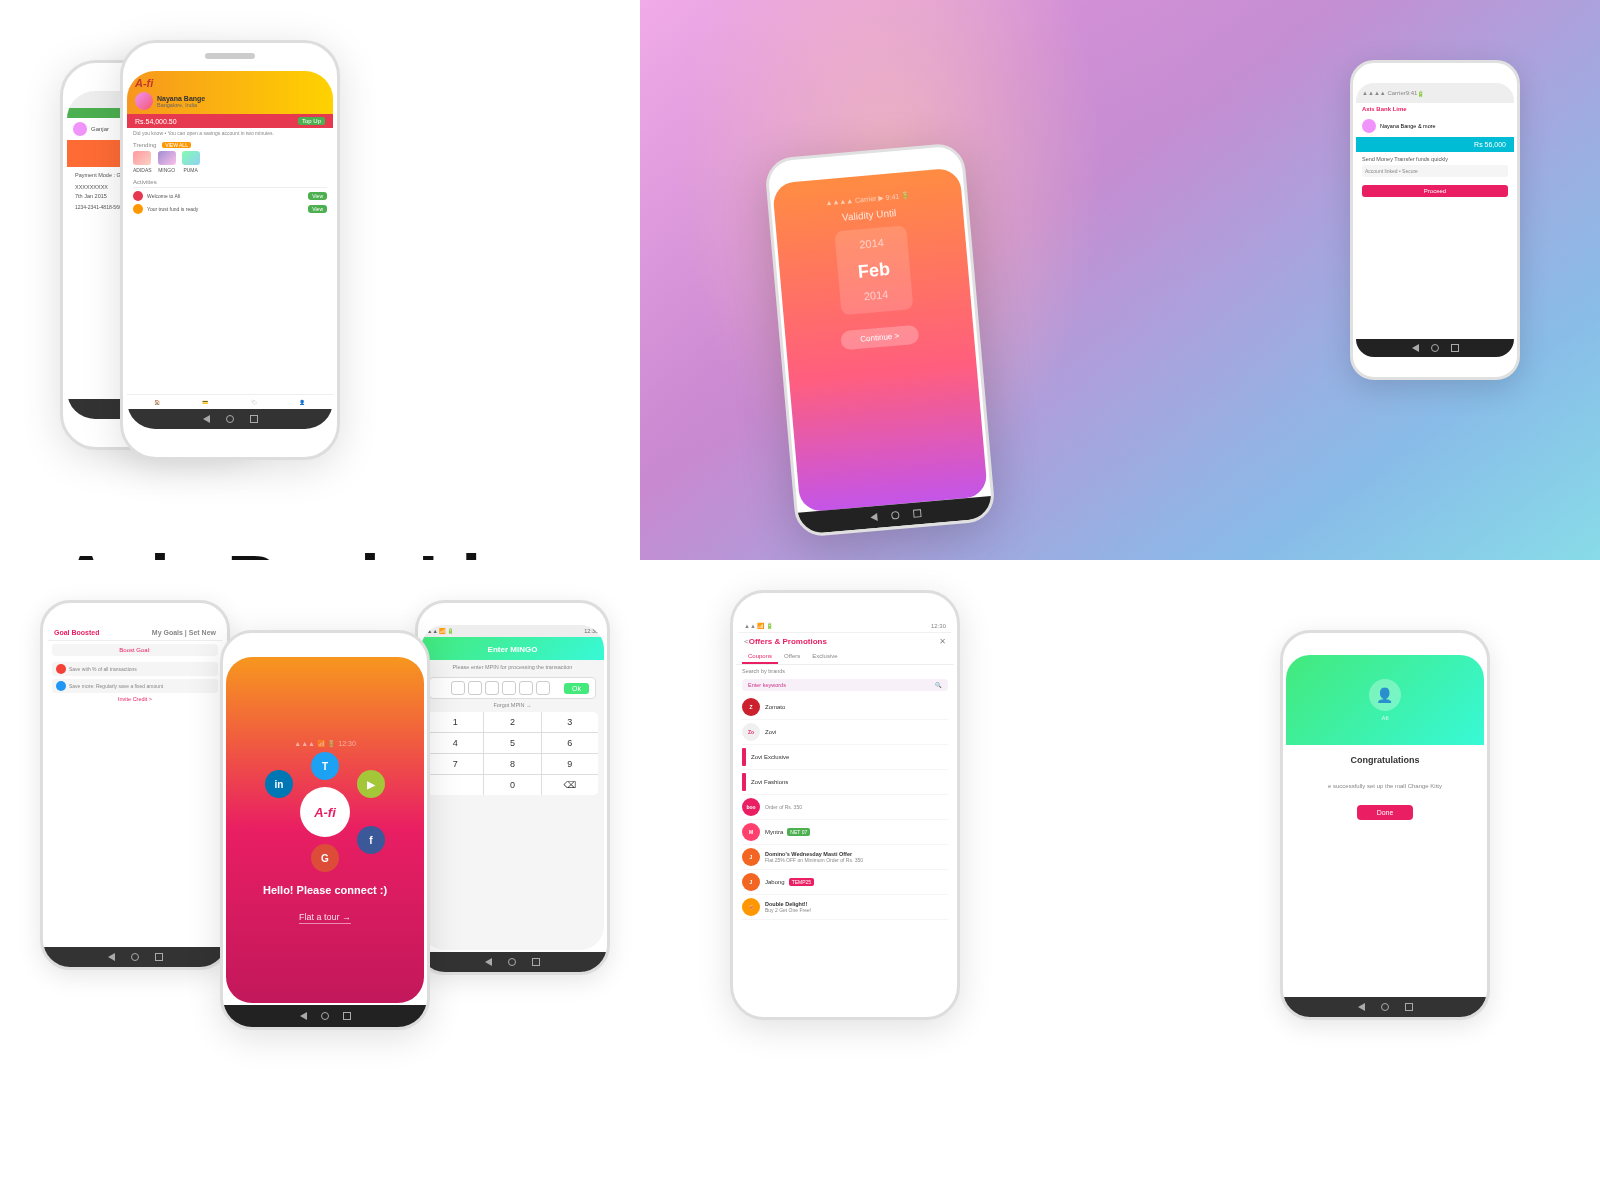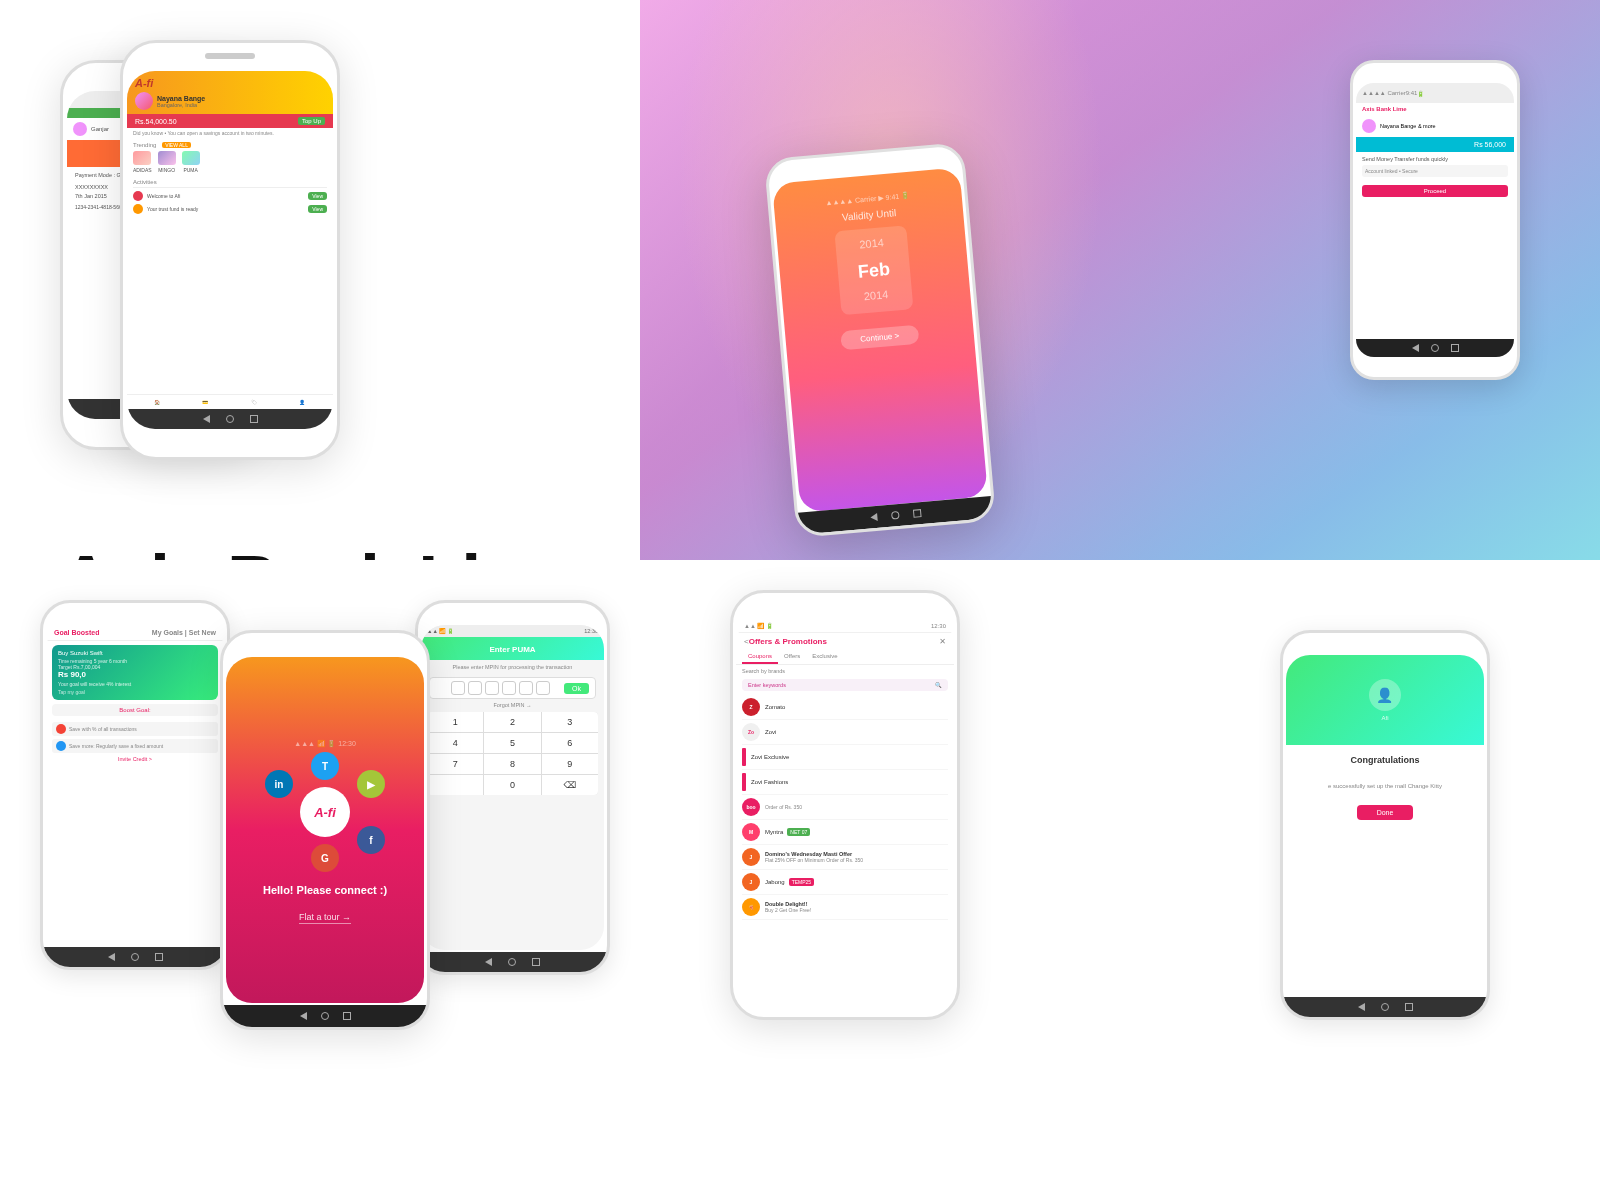--- a/index.html
+++ b/index.html
@@ -981,28 +981,20 @@
 
 <div class="bottom-left">
   <div class="bl-container">
 
     <div class="phone-bl-goals">
       <div class="goals-screen">
         <div class="goals-header">
           <span style="color:#e91e63;">Goal Boosted</span>
           <span style="color:#888;">My Goals | Set New</span>
         </div>
-        <div class="goal-card goal-card-green">
-          <div style="font-size:6px;margin-bottom:2px;">Buy Suzuki Swift</div>
-          <div style="font-size:5px;opacity:0.8;">Time remaining 5 year 6 month</div>
-          <div style="font-size:5px;opacity:0.8;">Target Rs.7,00,004</div>
-          <div class="goal-amount">Rs 90,0</div>
-          <div style="font-size:5px;opacity:0.8;margin-top:2px;">Your goal will receive 4% interest</div>
-          <div style="font-size:5px;color:rgba(255,255,255,0.7);margin-top:2px;">Tap my goal</div>
-        </div>
         <div style="margin:3px 6px;border-radius:4px;background:#f5f5f5;padding:3px;">
           <div style="font-size:6px;color:#e91e63;text-align:center;">Boost Goal:</div>
         </div>
         <div class="goals-actions">
           <div class="save-option">
             <div class="save-icon"></div>
             <span>Save with % of all transactions</span>
           </div>
           <div class="save-option">
             <div class="save-icon save-icon-blue"></div>
@@ -1038,21 +1030,21 @@
         <div class="nav-sq"></div>
       </div>
     </div>
 
     <div class="phone-bl-mpin">
       <div class="mpin-screen">
         <div class="mpin-top-bar">
           <span>▲▲ 📶 🔋</span>
           <span>12:30</span>
         </div>
-        <div class="mpin-gradient-section">Enter PUMA</div>
+        <div class="mpin-gradient-section">Enter MINGO</div>
         <div style="padding:4px 8px;font-size:5.5px;color:#888;text-align:center;">Please enter MPIN for processing the transaction</div>
         <div style="display:flex;align-items:center;margin:3px 8px;border:1px solid #ddd;border-radius:4px;padding:3px 6px;background:white;">
           <div class="mpin-inputs" style="padding:0;flex:1;">
             <div class="mpin-dot"></div>
             <div class="mpin-dot"></div>
             <div class="mpin-dot"></div>
             <div class="mpin-dot"></div>
             <div class="mpin-dot"></div>
             <div class="mpin-dot"></div>
           </div>

